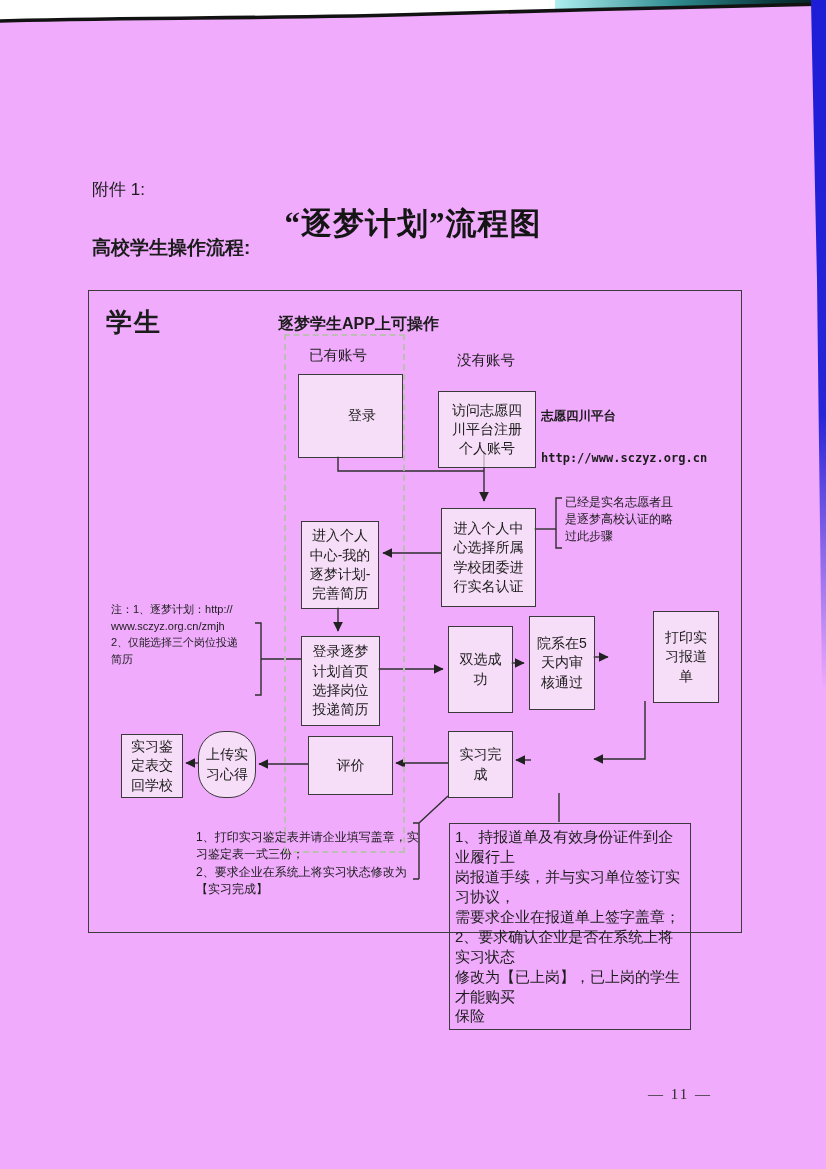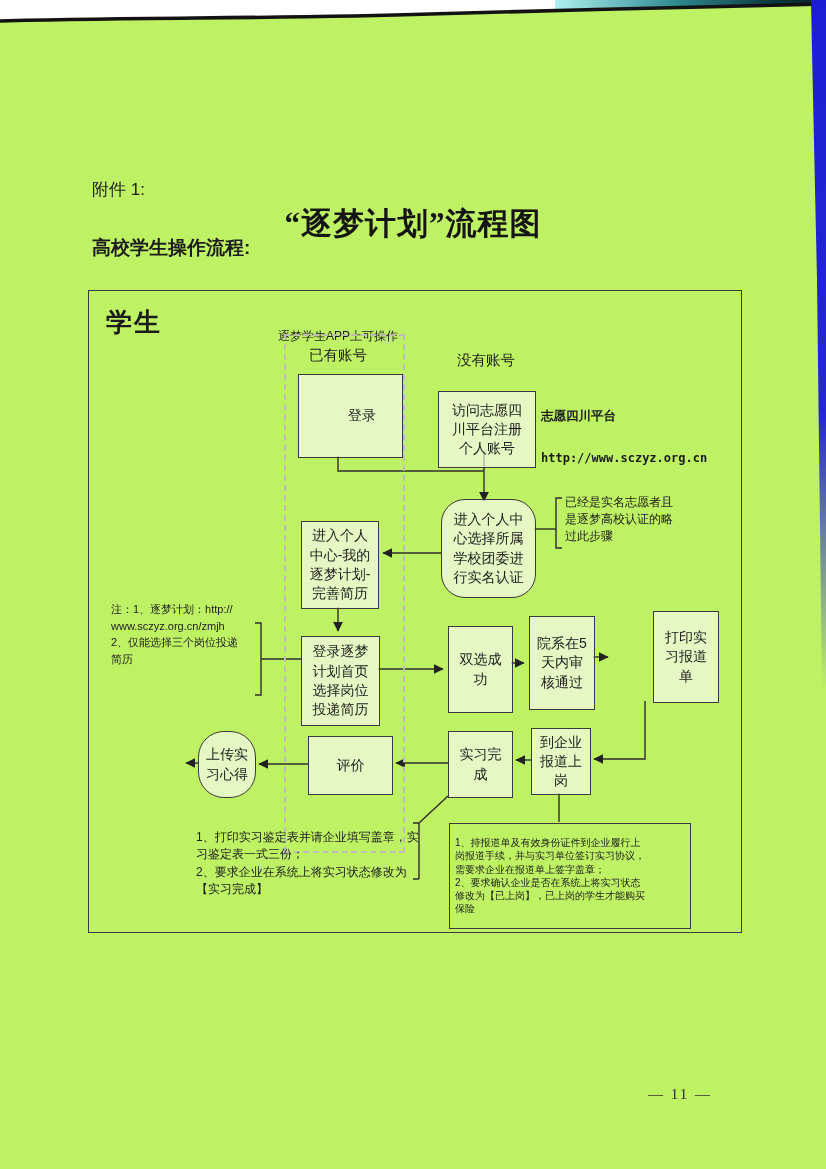--- a/index.html
+++ b/index.html
@@ -1,51 +1,51 @@
 <!DOCTYPE html>
 <html><head>
 <meta charset="utf-8">
 <style>
   html,body{margin:0;padding:0;background:#e8e8e6;}
   .page{
     position:relative;width:826px;height:1169px;overflow:hidden;
-    background:#bef264;
+    background:#f0abfc;
     font-family:"Liberation Sans",sans-serif;color:#1c1c1c;
   }
   .edge-decor{position:absolute;left:0;top:0;z-index:5;pointer-events:none;}
   .attachment{position:absolute;left:92px;top:178px;font-size:17px;}
   .doc-title{
     position:absolute;left:0;top:203px;width:826px;text-align:center;
     font-family:"Liberation Serif","DejaVu Serif",serif;
     font-size:31px;font-weight:bold;letter-spacing:1px;margin:0;color:#151515;
   }
   .section-heading{position:absolute;left:92px;top:235px;font-size:19px;font-weight:bold;}
   .chart{
     position:absolute;left:88px;top:290px;width:652px;height:641px;
     border:1.6px solid #3c3c3c;background:transparent;
   }
   .connectors{position:absolute;left:0;top:0;}
   .actor{position:absolute;left:17px;top:14px;font-size:26px;font-weight:bold;letter-spacing:2px;}
-  .app-scope{position:absolute;left:189px;top:23px;font-size:12px;font-weight:normal;margin-top:14px;}
+  .app-scope{position:absolute;left:189px;top:23px;font-size:16px;font-weight:bold;}
   .dashed-region{position:absolute;left:195px;top:43px;width:117px;height:515px;border:2px dashed #bdbdb5;}
   .branch{position:absolute;font-size:14.5px;font-weight:500;text-align:center;}
   .node{
     position:absolute;border:1.4px solid #3a3a3a;background:rgba(250,249,246,.65);
     display:flex;align-items:center;justify-content:center;text-align:center;
     font-size:14px;line-height:1.38;white-space:pre-line;
   }
   .note{position:absolute;white-space:pre-line;line-height:1.4;}
   .note-platform-name{font-size:12.5px;font-weight:600;}
   .note-platform-url{font-size:12px;font-family:"DejaVu Sans Mono",monospace;font-weight:600;margin-top:2px;}
   .note-skip{left:476px;top:203px;width:132px;font-size:12px;font-weight:500;}
   .note-plan{left:22px;top:310px;width:150px;font-size:11px;font-weight:500;line-height:1.5;}
   .note-appraisal{left:107px;top:538px;width:238px;font-size:12px;font-weight:500;line-height:1.45;}
   .note-report{
     left:360px;top:532px;width:230px;border:1.3px solid #3a3a3a;
-    padding:12px 5px;font-size:10px;font-weight:500;line-height:1.33;
+    padding:3px 5px;font-size:15px;font-weight:500;line-height:1.33;
   }
   .pageno{position:absolute;left:648px;top:1086px;font-size:15px;color:#2b2b2b;letter-spacing:2px;font-family:"Liberation Serif","DejaVu Serif",serif;}
 </style>
 </head>
 <body>
 
 <div class="page">
 
   <svg class="edge-decor" width="826" height="1169" viewBox="0 0 826 1169">
     <defs>
@@ -105,48 +105,48 @@
     <div class="app-scope">逐梦学生APP上可操作</div>
     <div class="dashed-region"></div>
 
     <div class="branch" style="left:199px;top:55px;width:100px;">已有账号</div>
     <div class="branch" style="left:345px;top:60px;width:104px;">没有账号</div>
 
     <div class="node" style="left:209px;top:83px;width:80px;height:82px;padding-left:23px;">登录</div>
     <div class="node" style="left:349px;top:100px;width:96px;height:75px;">访问志愿四
 川平台注册
 个人账号</div>
-    <div class="node" style="left:352px;top:208px;width:93px;height:97px;border-radius:24px;">进入个人中
+    <div class="node" style="left:352px;top:217px;width:93px;height:97px;">进入个人中
 心选择所属
 学校团委进
 行实名认证</div>
     <div class="node" style="left:212px;top:230px;width:76px;height:86px;">进入个人
 中心-我的
 逐梦计划-
 完善简历</div>
     <div class="node" style="left:212px;top:345px;width:77px;height:88px;">登录逐梦
 计划首页
 选择岗位
 投递简历</div>
     <div class="node" style="left:359px;top:335px;width:63px;height:85px;">双选成
 功</div>
     <div class="node" style="left:440px;top:325px;width:64px;height:92px;">院系在5
 天内审
 核通过</div>
     <div class="node" style="left:524px;top:320px;width:64px;height:90px;margin-left:40px;">打印实
 习报道
 单</div>
-    <div class="node" style="left:442px;top:437px;width:58px;height:65px;">到企业
-报道上
-岗</div>
     <div class="node" style="left:359px;top:440px;width:63px;height:65px;">实习完
 成</div>
     <div class="node" style="left:219px;top:445px;width:83px;height:57px;">评价</div>
     <div class="node" style="left:109px;top:440px;width:56px;height:65px;border-radius:26px;">上传实
 习心得</div>
+    <div class="node" style="left:32px;top:443px;width:60px;height:62px;">实习鉴
+定表交
+回学校</div>
 
     <div class="note" style="left:452px;top:95px;width:195px;">
       <div class="note-platform-name">志愿四川平台</div>
       <div class="note-platform-url">http://www.sczyz.org.cn</div>
     </div>
     <div class="note note-skip">已经是实名志愿者且
 是逐梦高校认证的略
 过此步骤</div>
     <div class="note note-plan">注：1、逐梦计划：http://
 www.sczyz.org.cn/zmjh

